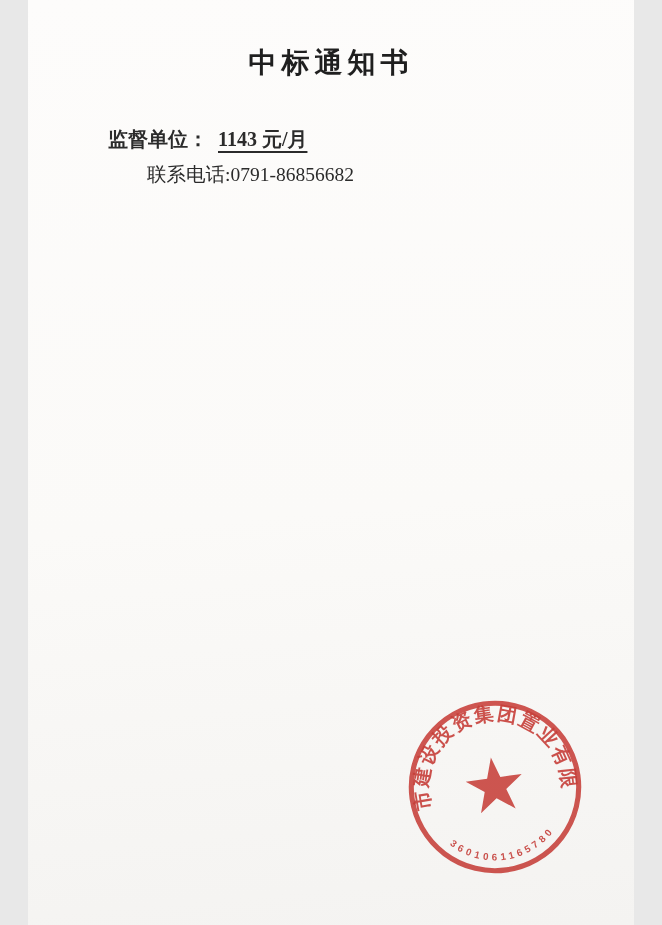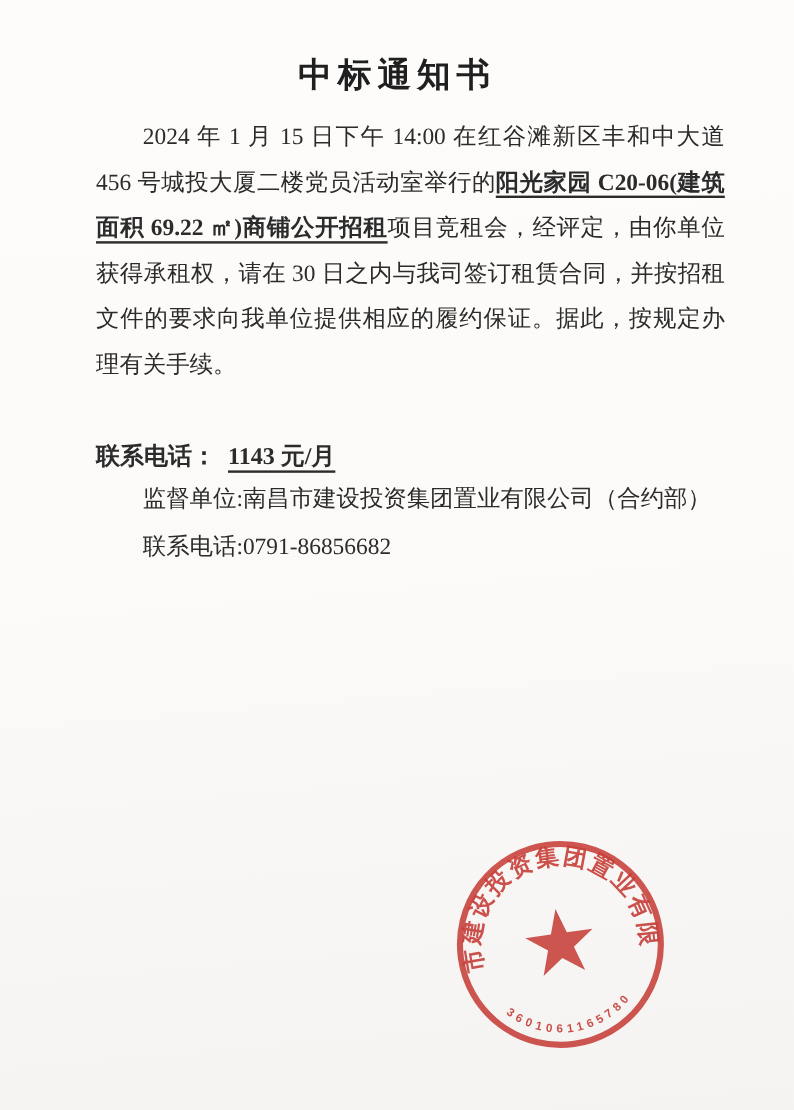--- a/index.html
+++ b/index.html
@@ -1,18 +1,18 @@
 <!DOCTYPE html>
 <html><head>
 <meta charset="utf-8">
 <style>
   html,body{margin:0;padding:0;background:#e8e8e8;}
   .page{
     position:relative;
-    width:662px;height:925px;
+    width:606px;height:925px;
     margin:0 auto;
     background:linear-gradient(175deg,#fdfcfb 0%,#fbfaf8 55%,#f4f3f1 100%);
     color:#2b2b2b;
     font-family:"Liberation Serif","DejaVu Serif",serif;
     overflow:hidden;
   }
   .title{
     margin:0;padding-top:44px;
     text-align:center;
     font-size:28px;font-weight:600;letter-spacing:5px;
@@ -69,30 +69,26 @@
   }
 </style>
 </head>
 <body>
 
 <div class="page">
 
   <h1 class="title">中标通知书</h1>
 
 
-  <p class="body-para">
-    <span>2024 年 1 月 15 日下午 14:00 在红谷滩新区丰和中大道 456 号城投大厦二楼党员活动室举行的</span><span class="b u">阳光家园 C20-06(建筑面积 69.22 ㎡)商铺公开招租</span><span>项目竞租会，经评定，由你单位获得承租权，请在 30 日之内与我司签订租赁合同，并按招租文件的要求向我单位提供相应的履约保证。据此，按规定办理有关手续。</span>
-  </p>
 
   <p class="result-line">
-    <span class="b">联系电话：</span><span class="b u val">1143 元/月</span>
+    <span class="b">监督单位：</span><span class="b u val">1143 元/月</span>
   </p>
 
 
-  <p class="info-line">监督单位:南昌市建设投资集团置业有限公司（合约部）</p>
   <p class="info-line">联系电话:0791-86856682</p>
 
   <div class="sign-block">
   </div>
 
   <div class="seal">
     <svg viewBox="0 0 200 200" width="186" height="186">
       <defs>
         <path id="sealTopArc" d="M 32.3,124.6 A 72,72 0 1 1 167.7,124.6" fill="none"></path>
         <path id="sealBottomArc" d="M 35.3,145.3 A 79,79 0 0 0 164.7,145.3" fill="none"></path>

